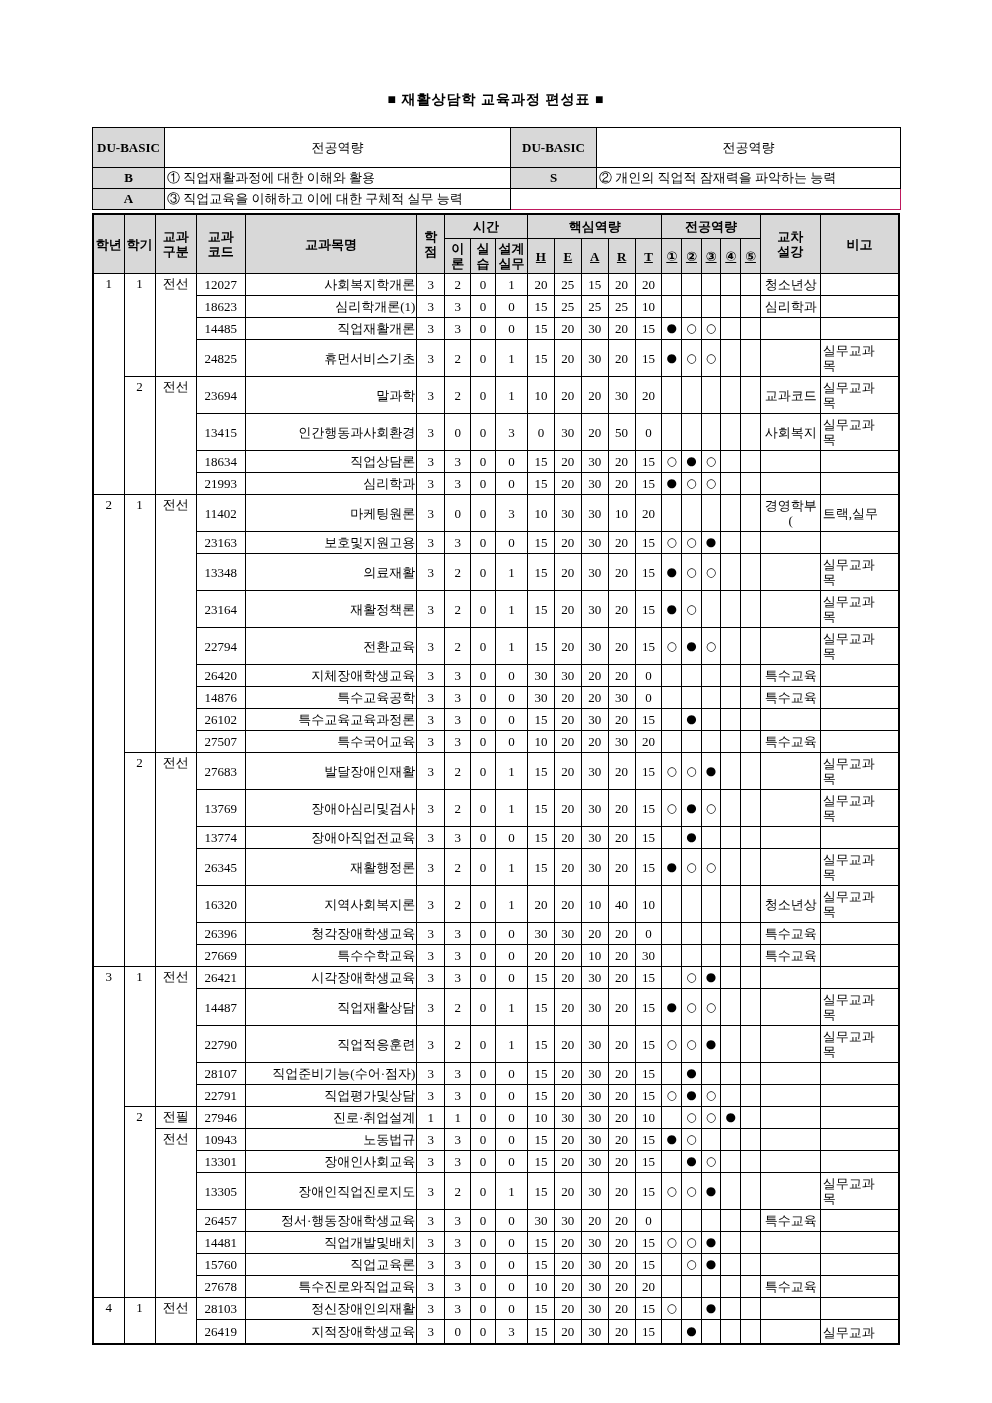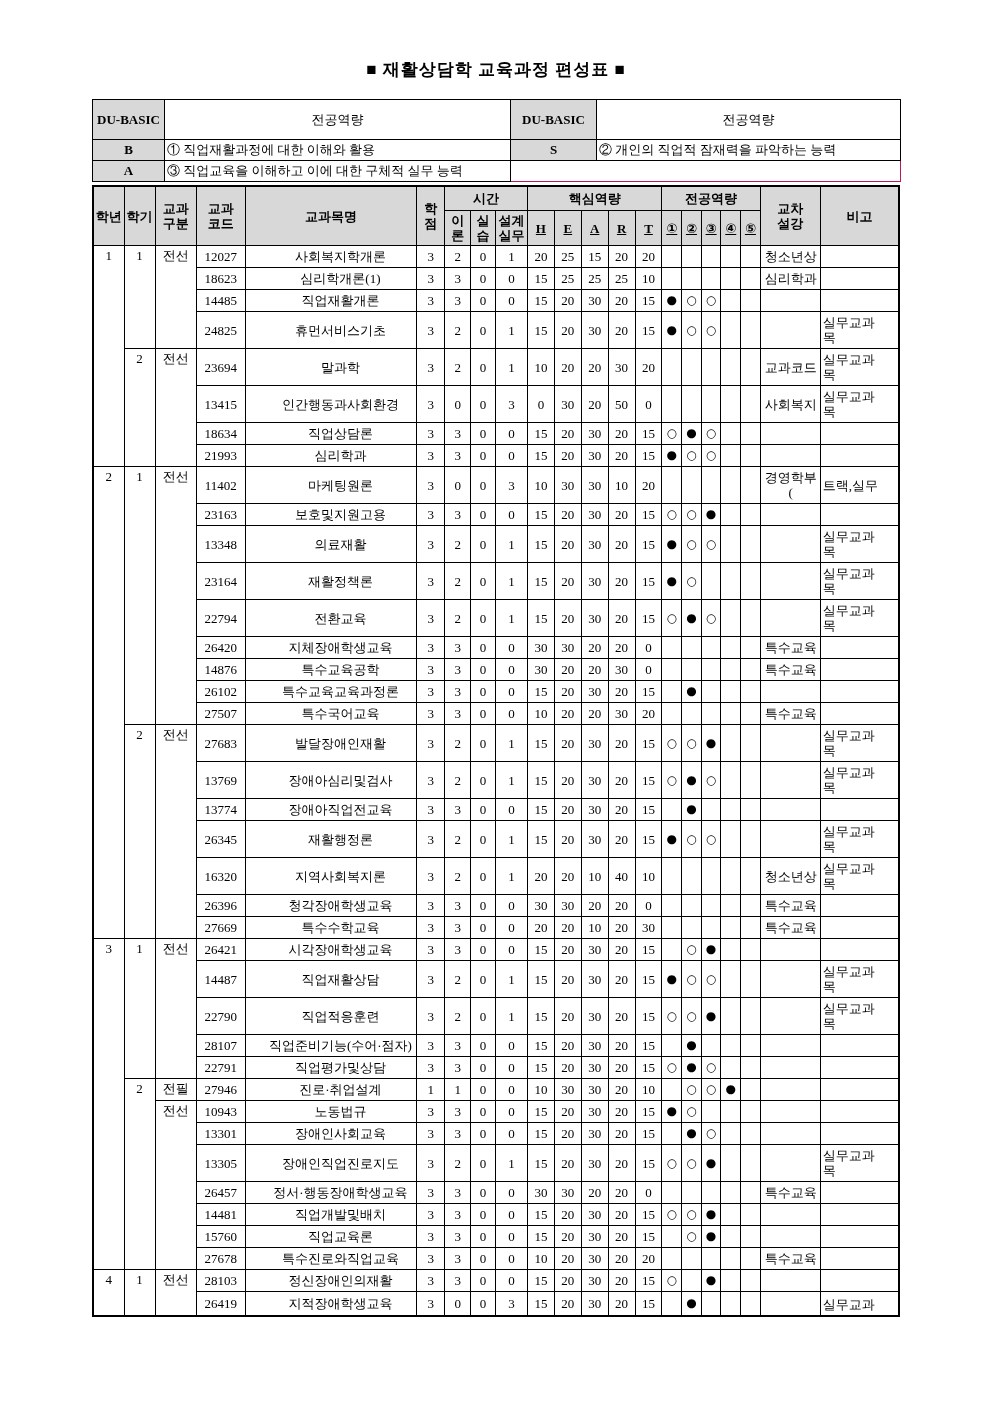--- a/index.html
+++ b/index.html
@@ -3,22 +3,22 @@
 <meta charset="utf-8">
 <style>
   html,body{margin:0;padding:0;background:#ffffff;}
   body{
     width:992px;height:1403px;position:relative;
     font-family:"Liberation Serif","DejaVu Serif",serif;
     color:#000;
   }
   .page{width:808px;margin-left:92px;}
   .doc-title{
-    text-align:center;font-weight:bold;font-size:17px;
-    padding-top:58px;margin:0 0 18px 0;letter-spacing:1px;
+    text-align:center;font-weight:bold;font-size:14px;
+    padding-top:91px;margin:0 0 18px 0;letter-spacing:1px;
   }
   table{border-collapse:collapse;table-layout:fixed;}
   td,th{border:1px solid #000;font-size:13px;font-weight:normal;overflow:hidden;}
   
   .dub{width:808px;border:1px solid #be185d;margin-bottom:3px;}
   .dub td,.dub th{padding:1px 2px;}
   .dub .label{background:#d8d8d8;text-align:center;font-weight:bold;word-break:break-all;}
   .dub .ttl{text-align:center;}
   .dub .txt{text-align:left;}
   .dub .r1{height:40px;}
@@ -27,21 +27,21 @@
   
   .main{width:808px;border:2px solid #000;}
   .main thead th{background:#d8d8d8;text-align:center;font-weight:bold;padding:1px 0;line-height:15px;}
   .main thead tr.h1 th{height:21px;}
   .main thead tr.h2 th{height:32px;text-decoration:underline;}
   .w1>span{display:inline-block;max-width:1.2em;word-break:break-all;}
   .w2>span{display:inline-block;max-width:2.3em;word-break:break-all;}
   .circ{font-family:"DejaVu Sans",sans-serif;font-weight:normal;}
   .main tbody td{padding:3px 1px;line-height:15px;text-align:center;vertical-align:middle;}
   .main tbody td.span-cell{vertical-align:top;padding-top:2px;}
-  .main tbody td.name{text-align:center;padding-left:20px;word-break:break-all;}
+  .main tbody td.name{text-align:right;padding-left:20px;word-break:break-all;}
   .main tbody td.cross{text-align:center;padding-left:2px;word-break:break-all;}
   .main tbody td.remark{text-align:left;padding-left:2px;vertical-align:middle;margin-left:24px;}
   .main tbody td.remark>span{display:inline-block;max-width:4.6em;word-break:break-all;vertical-align:middle;}
   .main tbody td.mark{font-family:"DejaVu Sans",sans-serif;font-size:12px;}
 </style>
 </head>
 <body>
 
 <div class="page">
 

